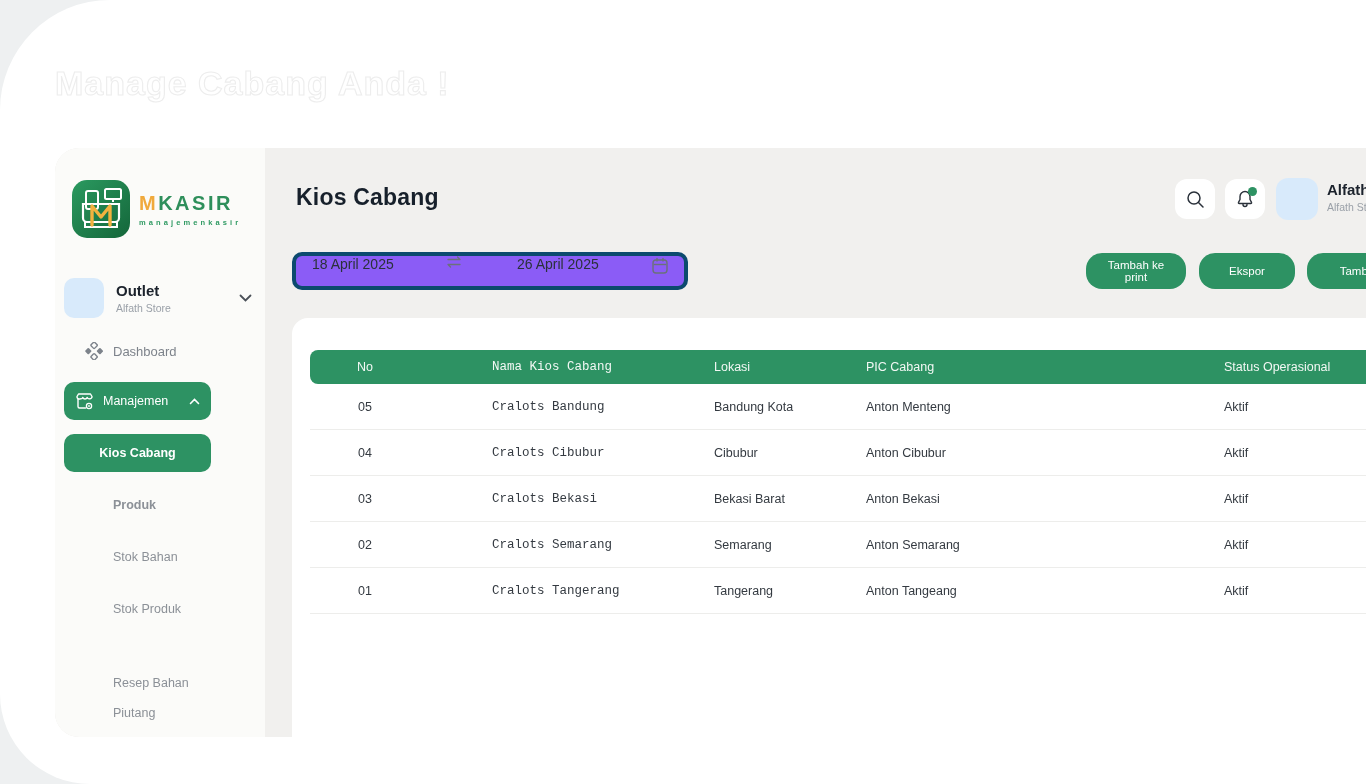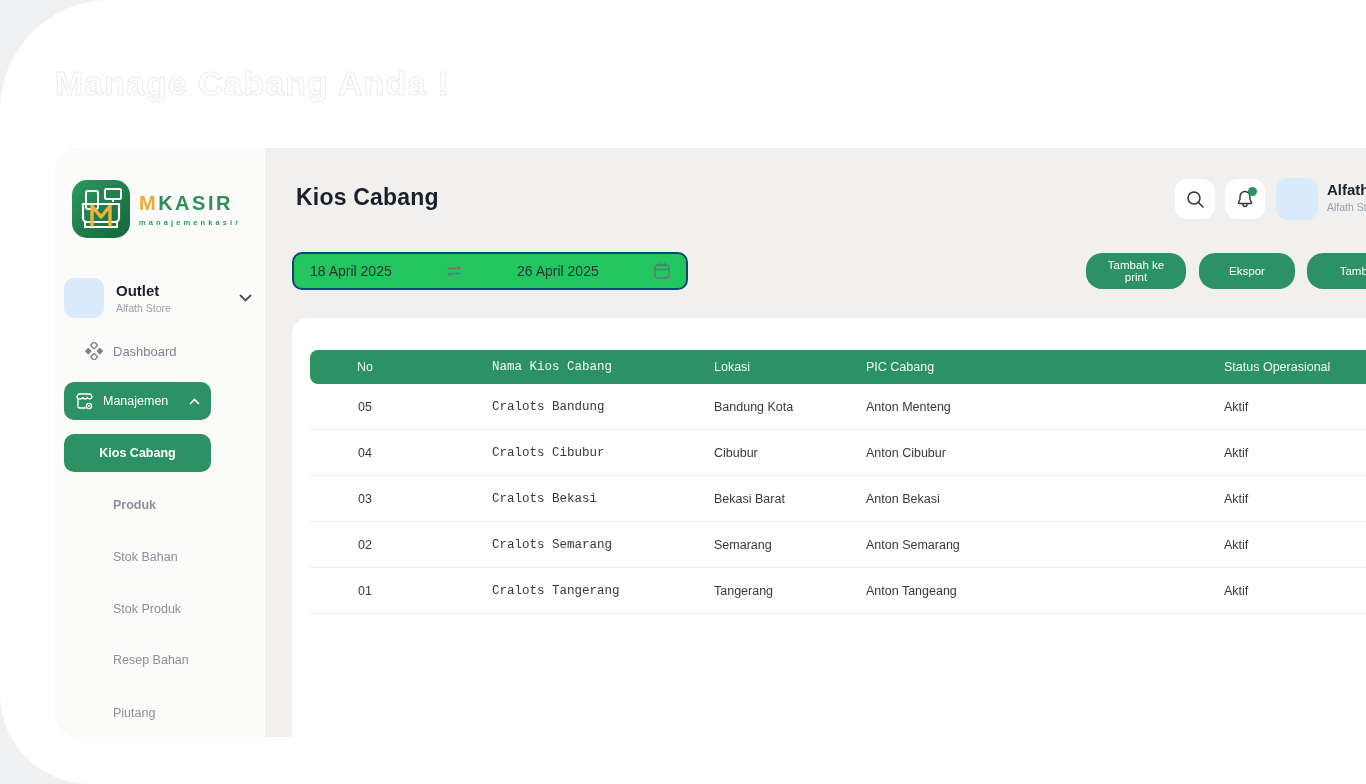--- a/index.html
+++ b/index.html
@@ -51,43 +51,43 @@
   }
   .nav-manajemen {
     position:absolute; left:9px; top:234px; width:147px; height:38px;
     display:flex; align-items:center; gap:9px; padding:0 11px; font-size:12.5px;
   }
   .nav-kios {
     position:absolute; left:9px; top:286px; width:147px; height:38px;
     font-size:12.5px; font-weight:700; text-align:center;
   }
   .sub-item { position:absolute; left:58px; font-size:12.5px; color:#8b9097; cursor:pointer; }
-  .sub-0 { top:350px;font-weight:bold; } .sub-1 { top:402px; } .sub-2 { top:454px; } .sub-3 { top:505px; } .sub-4 { top:558px; }
+  .sub-0 { top:350px;font-weight:bold; } .sub-1 { top:402px; } .sub-2 { top:454px; } .sub-3 { top:528px; } .sub-4 { top:558px; }
 
   
   .main { flex:1; position:relative; }
   .page-title { position:absolute; left:31px; top:36px; font-size:23px; font-weight:700; color:#17202b; letter-spacing:.2px; }
 
   .icon-btn {
     position:absolute; top:31px; width:40px; height:40px; border-radius:12px; background:#fff;
     border:none; display:flex; align-items:center; justify-content:center; cursor:pointer;
   }
   .search-btn { left:910px; }
   .bell-btn { left:960px; }
   .bell-wrap { position:relative; width:20px; height:20px; }
   .bell-dot { position:absolute; right:-2px; top:-2px; width:9px; height:9px; border-radius:50%; background:#2d9263; }
   .user-avatar { position:absolute; left:1011px; top:30px; width:42px; height:42px; border-radius:12px; background:#d8eafb; cursor:pointer; }
   .user-block { position:absolute; left:1062px; top:33px; width:120px; overflow:hidden; white-space:nowrap; }
   .user-name { font-size:15px; font-weight:700; color:#1b222c; }
   .user-store { font-size:10.5px; color:#9aa0a8; margin-top:3px; }
 
   .date-pill {
     position:absolute; left:27px; top:104px; width:396px; height:38px;
-    background:#22c55e; border:2px solid #0c4a6e; border-radius:10px;
-    display:flex; align-items:center; padding:0 14px 0 16px; cursor:pointer;
+    background:#8b5cf6; border:4px solid #0c4a6e; border-radius:10px;
+    display:flex; padding:0 14px 0 16px; cursor:pointer;
   }
   .date-text { font-size:14px; color:#2a313a; }
   .date-from { width:150px; }
   .date-to { width:150px; margin-left:54px; }
   .swap-icon { display:flex; }
   .cal-icon { margin-left:auto; display:flex; }
 
   .action-btn { position:absolute; top:105px; height:36px; border-radius:16px; font-size:11.5px; padding:0 14px; }
   .btn-print { left:821px; width:100px; }
   .btn-export { left:934px; width:96px; }

